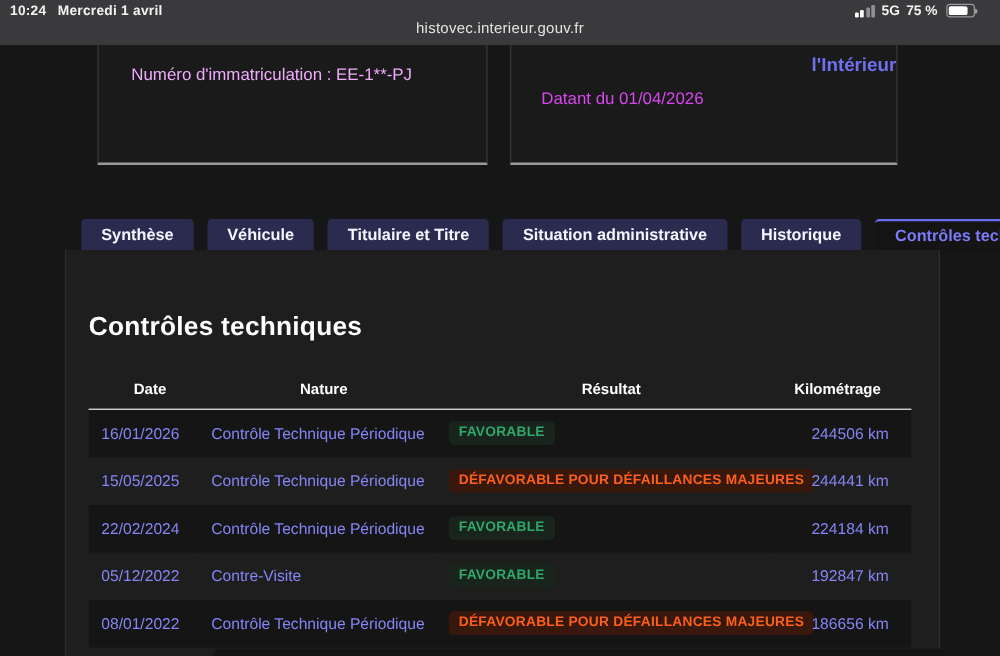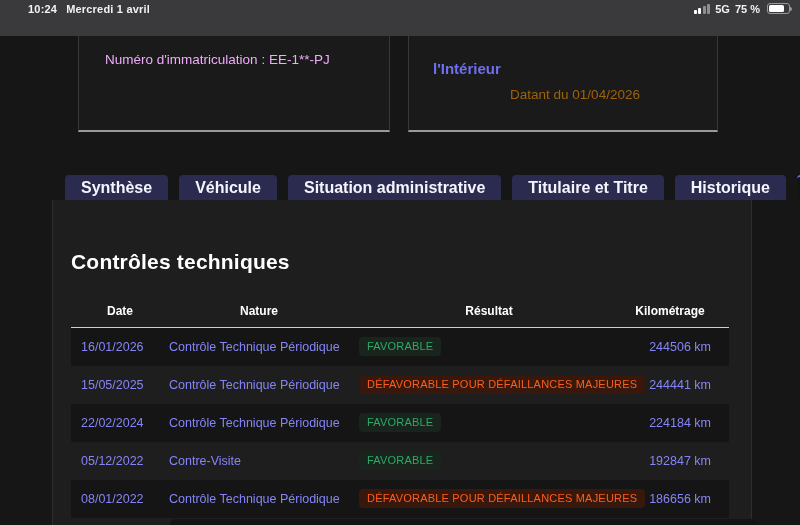--- a/index.html
+++ b/index.html
@@ -2,74 +2,75 @@
 <html><head>
 <meta charset="utf-8">
 <style>
   * { margin: 0; padding: 0; box-sizing: border-box; }
   html, body { width: 800px; height: 525px; background: #000; }
   body { font-family: "Liberation Sans", sans-serif; }
   .screen { position: relative; width: 800px; height: 525px; background: #161616; overflow: hidden; }
 
   
   .topbar { position: absolute; top: 0; left: 0; width: 800px; height: 36px; background: #3a3a3c; color: #f2f2f2; }
-  .status-left { position: absolute; top: 1px; left: 28px; height: 15px; display: flex; align-items: center; gap: 9px; font-size: 11px; font-weight: 700; letter-spacing: .2px; }
-  .status-right { position: absolute; top: 1px; right: 10px; height: 15px; display: flex; align-items: center; gap: 5px; font-size: 11px; font-weight: 600; }
+  .status-left { position: absolute; top: 1px; left: 8px; height: 15px; display: flex; align-items: center; gap: 9px; font-size: 11px; font-weight: 700; letter-spacing: .2px; }
+  .status-right { position: absolute; top: 1px; right: 20px; height: 15px; display: flex; align-items: center; gap: 5px; font-size: 11px; font-weight: 600; }
   .url-bar { position: absolute; top: 15px; left: 0; width: 800px; text-align: center; font-size: 12px; color: #e3e3e3; letter-spacing: .2px; }
   .signal { display: flex; align-items: flex-end; gap: 1.5px; height: 10px; }
   .signal i { display: block; width: 3px; border-radius: 1px; background: #fff; }
   .signal i:nth-child(1){ height: 4px; }
   .signal i:nth-child(2){ height: 6px; }
   .signal i:nth-child(3){ height: 8px; background: #8e8e93; }
   .signal i:nth-child(4){ height: 10px; background: #8e8e93; }
   .battery { position: relative; width: 23px; height: 11px; border: 1px solid #98989d; border-radius: 3px; margin-left: 2px; }
   .battery .fill { position: absolute; top: 1px; left: 1px; bottom: 1px; width: 70%; background: #fff; border-radius: 1.5px; }
   .battery .nub { position: absolute; right: -3px; top: 3px; width: 2px; height: 4px; background: #98989d; border-radius: 0 2px 2px 0; }
 
   
   .card { position: absolute; top: 36px; height: 96px; background: #1a1a1a; border-left: 1px solid #383838; border-right: 1px solid #383838; border-bottom: 2px solid #9a9a9a; }
   .card-left { left: 78px; width: 312px; }
   .card-right { left: 408px; width: 310px; }
   .card-left .card-text { padding: 16px 0 0 26px; font-size: 13.5px; color: #f0abfc; }
-  .card-right .card-title { padding: 24px 0 0 24px; font-size: 15px; font-weight: 700; color: #6f6fef; }
-  .card-right .card-sub { padding: 10px 0 0 24px; font-size: 13.5px; color: #a16207; text-align: center; }
+  .card-right .card-title { padding: 8px 0 0 24px; font-size: 15px; font-weight: 700; color: #6f6fef; text-align: right; }
+  .card-right .card-sub { padding: 10px 0 0 24px; font-size: 13.5px; color: #d946ef; }
 
   
   .tabs { position: absolute; top: 175px; left: 65px; right: 0; height: 25px; display: flex; gap: 11px; overflow: hidden; }
-  .tab { flex: 0 0 auto; height: 25px; padding: 0 16px; border: none; background: #2b2b50; color: #f5f5fe; font-family: "Liberation Sans", sans-serif; font-size: 16px; font-weight: 700; border-radius: 4px 4px 0 0; cursor: pointer; white-space: nowrap; }
+  .tab { flex: 0 0 auto; height: 25px; padding: 0 16px; border: none; background: #2b2b50; color: #f5f5fe; font-family: "Liberation Sans", sans-serif; font-size: 13px; font-weight: 700; border-radius: 4px 4px 0 0; cursor: pointer; white-space: nowrap; }
   .tab.active { background: #141414; color: #7b7bf8; border-top: 2px solid #6a6af4; }
 
   
   .panel { position: absolute; top: 200px; left: 52px; width: 700px; height: 325px; background: #1e1e1e; border-left: 1px solid #2e2e2e; border-right: 1px solid #2e2e2e; }
   .panel h2 { margin: 50px 0 0 18px; font-size: 21px; font-weight: 700; color: #ffffff; letter-spacing: .2px; }
 
   table.ct { border-collapse: collapse; margin: 22px 0 0 18px; width: 658px; table-layout: fixed; }
   table.ct col.c-date { width: 88px; } table.ct col.c-nature { width: 190px; }
   table.ct col.c-res { width: 270px; } table.ct col.c-km { width: 110px; }
   table.ct th { text-align: center; font-size: 12px; font-weight: 700; color: #ffffff; padding: 8px 0 9px 10px; border-bottom: 1px solid #cecece; }
   table.ct th.num { padding-right: 18px; }
   table.ct td { font-size: 12.5px; color: #8585f6; padding: 0 0 0 10px; height: 38px; vertical-align: middle; white-space: nowrap; }
   table.ct td.num { text-align: right; padding-right: 18px; }
   table.ct tr.stripe td { background: #151515; }
-  .badge { display: inline-block; padding: 3px 8px 4px; border-radius: 4px; font-size: 11px; font-weight: 400; letter-spacing: .2px; }
+  .badge { display: inline-block; padding: 3px 8px 4px; border-radius: 4px; font-size: 11px; font-weight: 700; letter-spacing: .2px; }
   .badge.success { color: #2fa86b; background: #18241c; }
   .badge.error { color: #fc5f1a; background: #38180c; }
 
   .partial-next { position: absolute; top: 519px; left: 170px; width: 587px; height: 6px; background: #141414; border-radius: 6px 6px 0 0; }
 </style>
 </head>
 <body>
 
 <div class="screen">
 
   <div class="topbar">
     <div class="status-left">
       <span>10:24</span>
       <span>Mercredi 1 avril</span>
     </div>
+    <div class="url-bar">histovec.interieur.gouv.fr</div>
     <div class="status-right">
       <span class="signal">
           <i></i>
           <i></i>
           <i></i>
           <i></i>
         </span>
       <span>5G</span>
       <span>75 %</span>
       <span class="battery">
@@ -83,22 +84,22 @@
     <div class="card-text">Numéro d'immatriculation : EE-1**-PJ</div>
   </div>
   <div class="card card-right">
     <div class="card-title">l'Intérieur</div>
     <div class="card-sub">Datant du 01/04/2026</div>
   </div>
 
   <div class="tabs" id="tabs">
       <button class="tab">Synthèse</button>
       <button class="tab">Véhicule</button>
+      <button class="tab">Titulaire et Titre</button>
       <button class="tab">Situation administrative</button>
-      <button class="tab">Titulaire et Titre</button>
       <button class="tab">Historique</button>
       <button class="tab active">Contrôles techniques</button>
     </div>
 
   <div class="panel">
     <h2>Contrôles techniques</h2>
     <table class="ct">
       <colgroup>
           <col class="c-date">
           <col class="c-nature">

